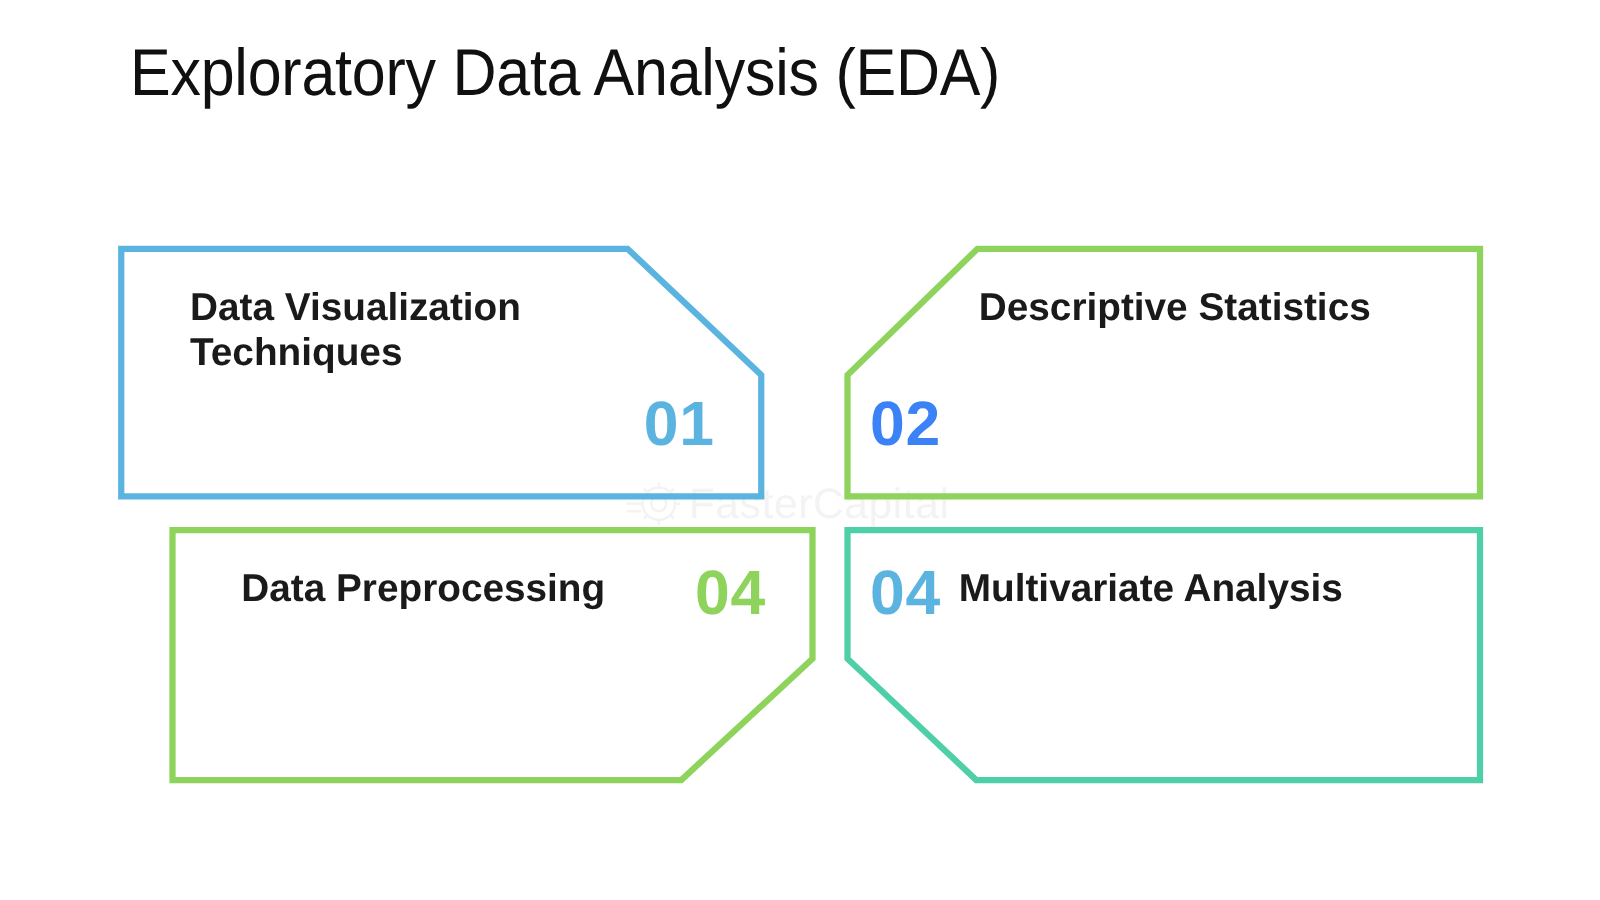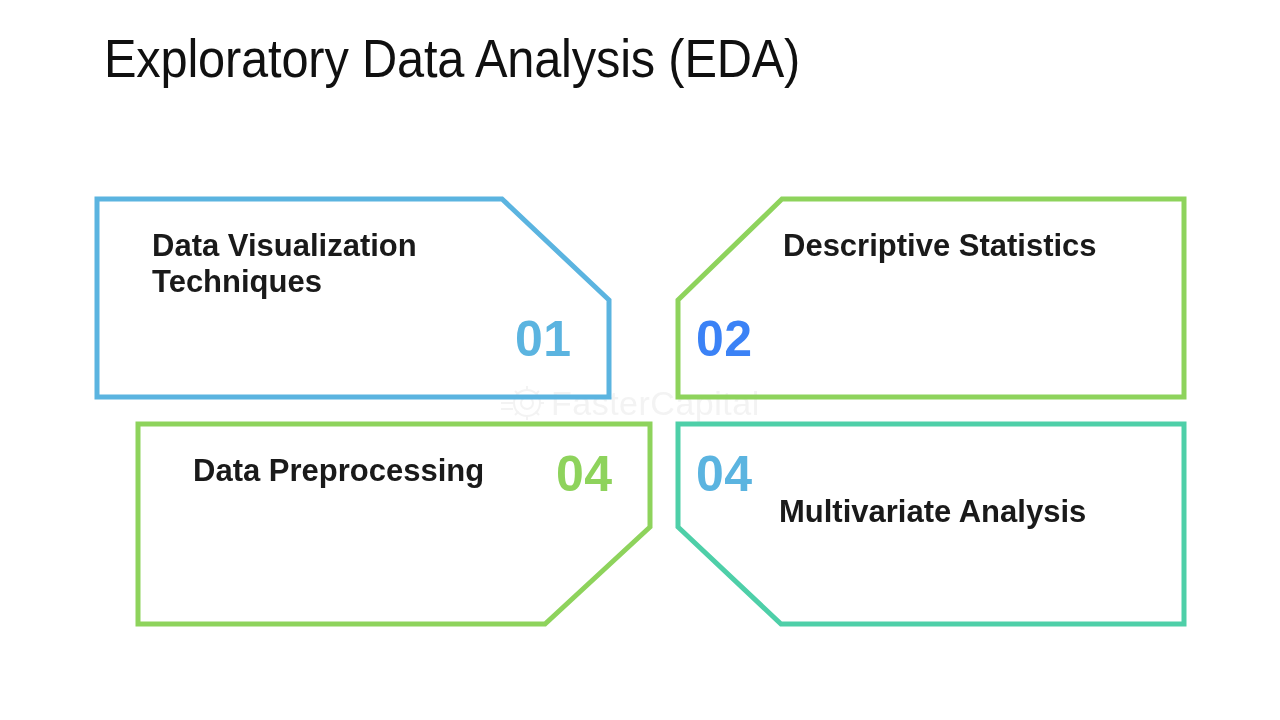--- a/index.html
+++ b/index.html
@@ -110,21 +110,21 @@
   #card-02 .card-label { left: 108px; top: 32px; width: 380px; }
   #card-02 .card-number { left: 21px; top: 118px; }
 
   
   #card-03 { left: 94px; top: 421px; width: 518px; height: 206px; margin-left: 41px; }
   #card-03 .card-label { left: 58px; top: 32px; width: 400px; }
   #card-03 .card-number { left: 421px; top: 28px; }
 
   
   #card-04 { left: 675px; top: 421px; width: 512px; height: 206px; }
-  #card-04 .card-label { left: 104px; top: 32px; width: 380px; margin-top: 41px; }
+  #card-04 .card-label { left: 92px; top: 32px; width: 380px; }
   #card-04 .card-number { left: 21px; top: 28px; }
 </style>
 </head>
 <body>
 
 <div id="slide" style="background: rgb(255, 255, 255);">
 
   <div id="slide-title" style="color: rgb(16, 16, 16);">Exploratory Data Analysis (EDA)</div>
 
   <div id="watermark">

